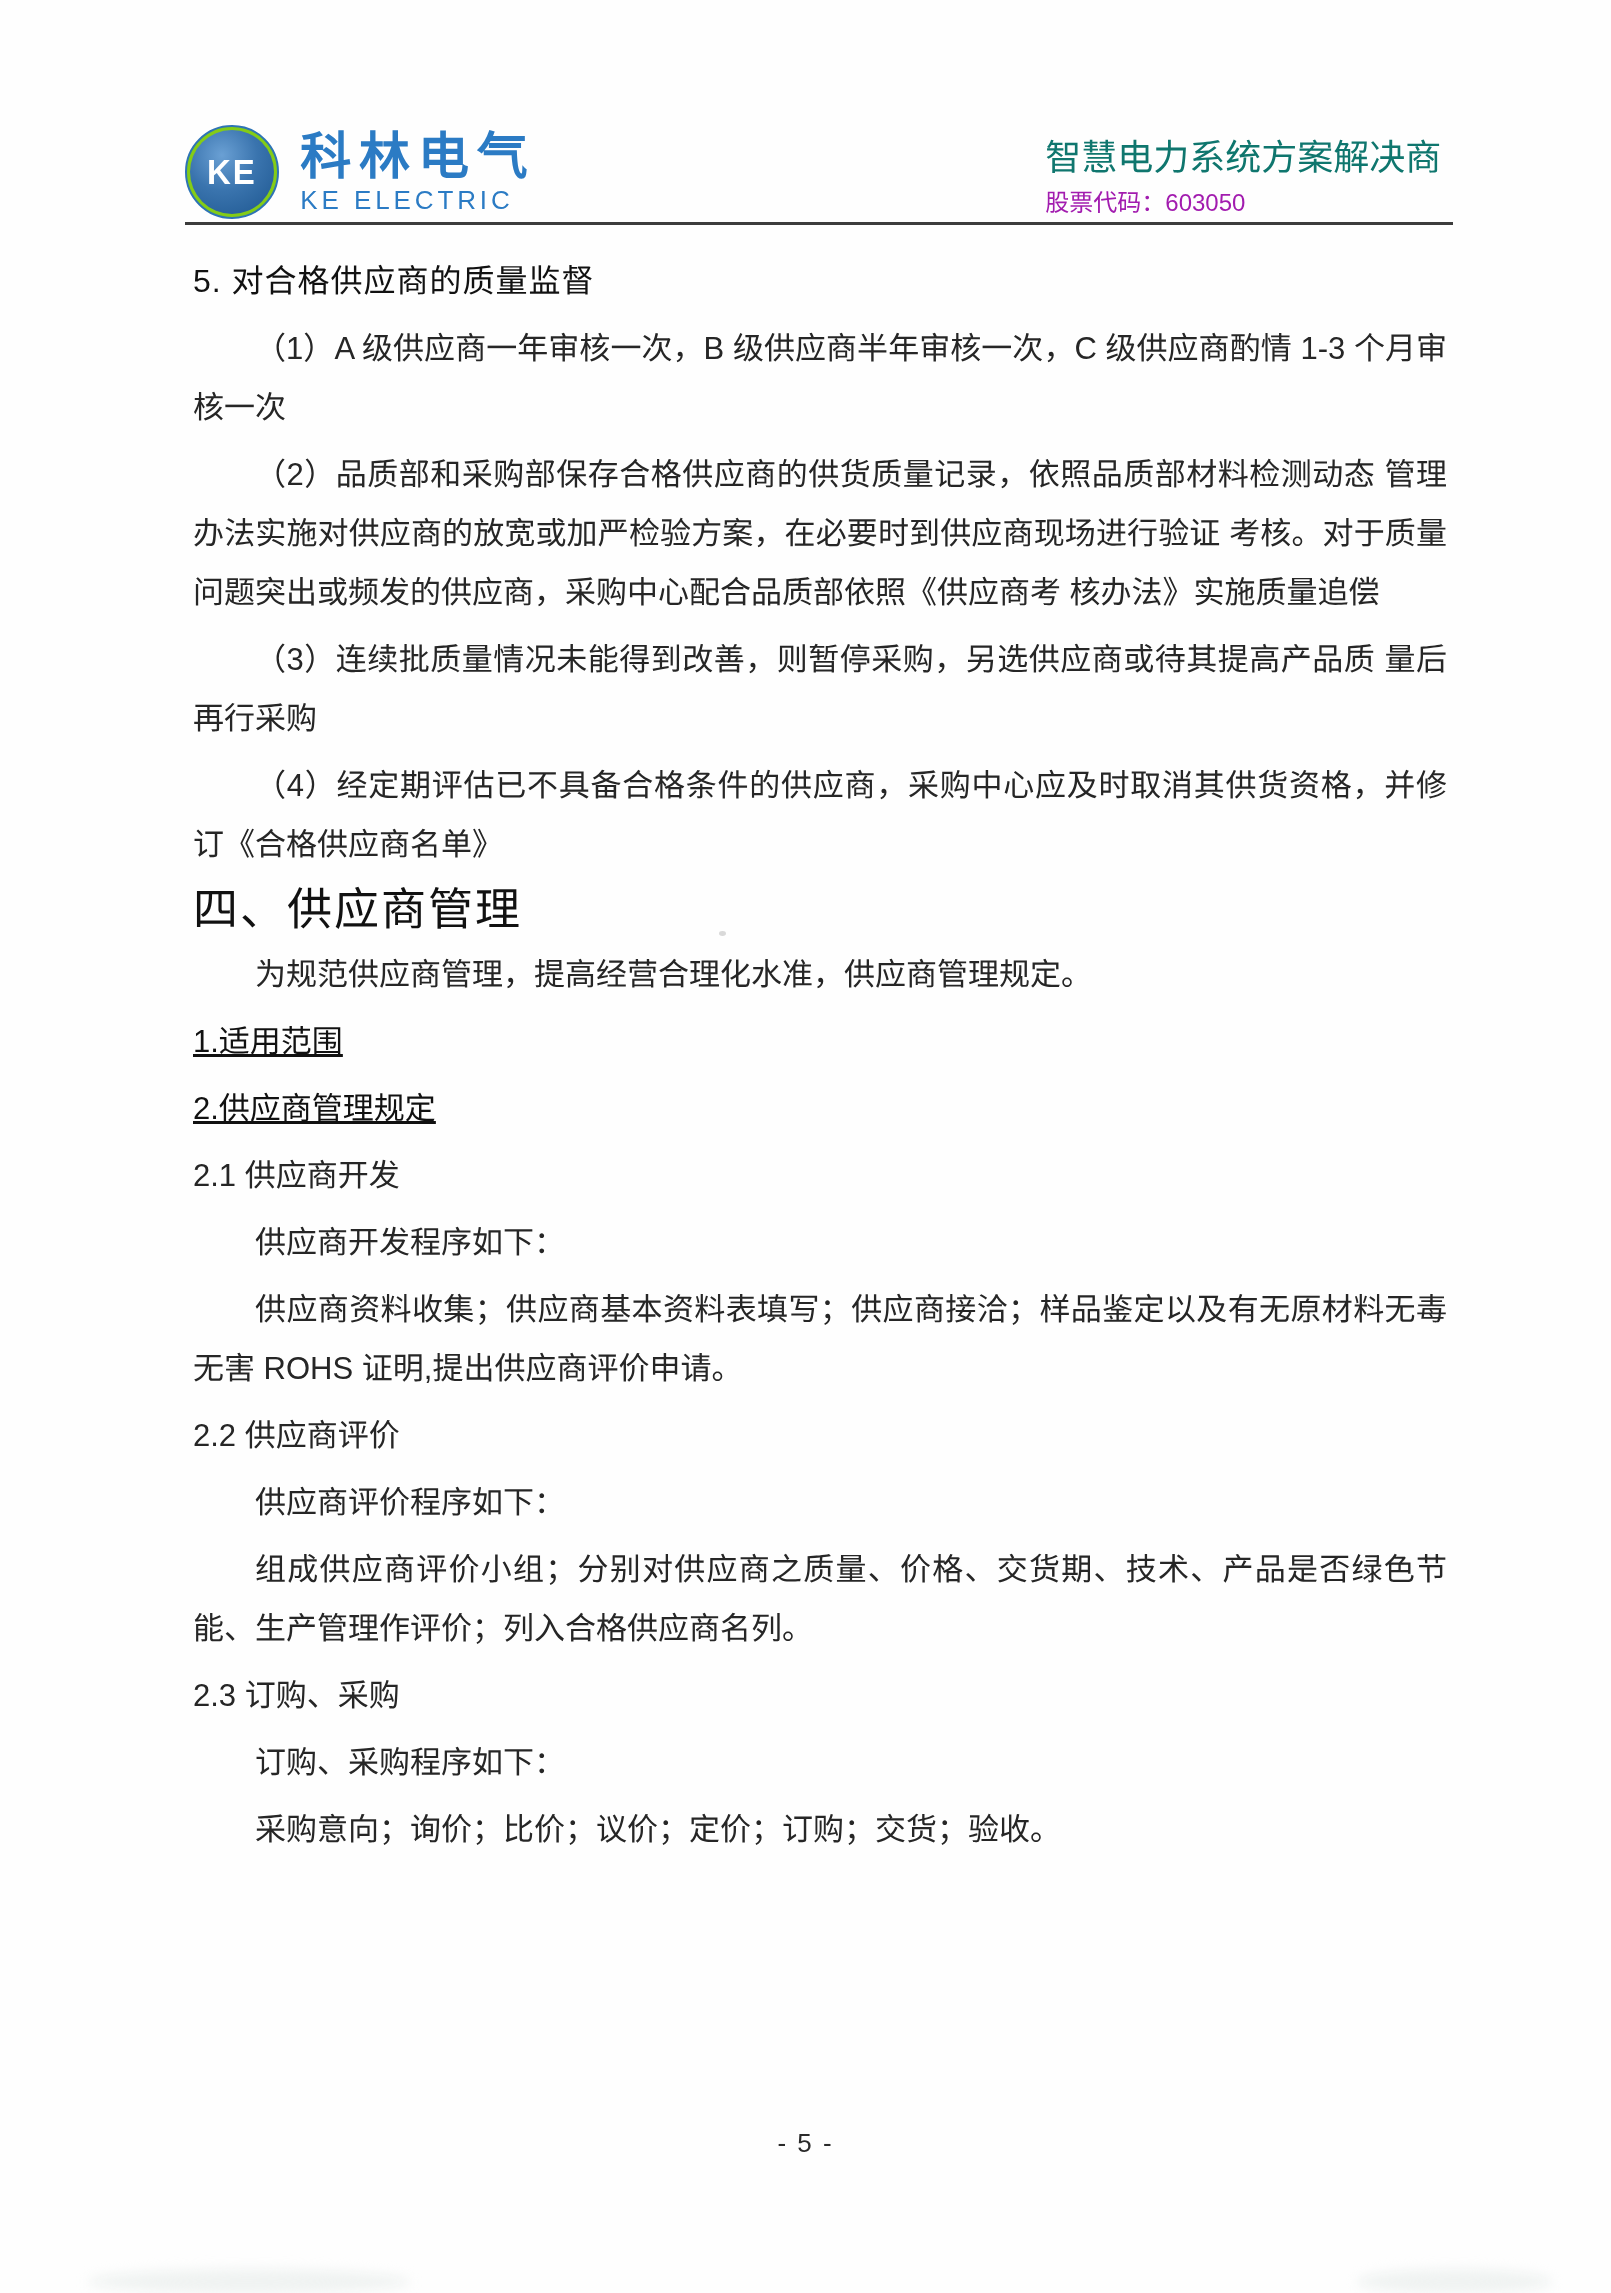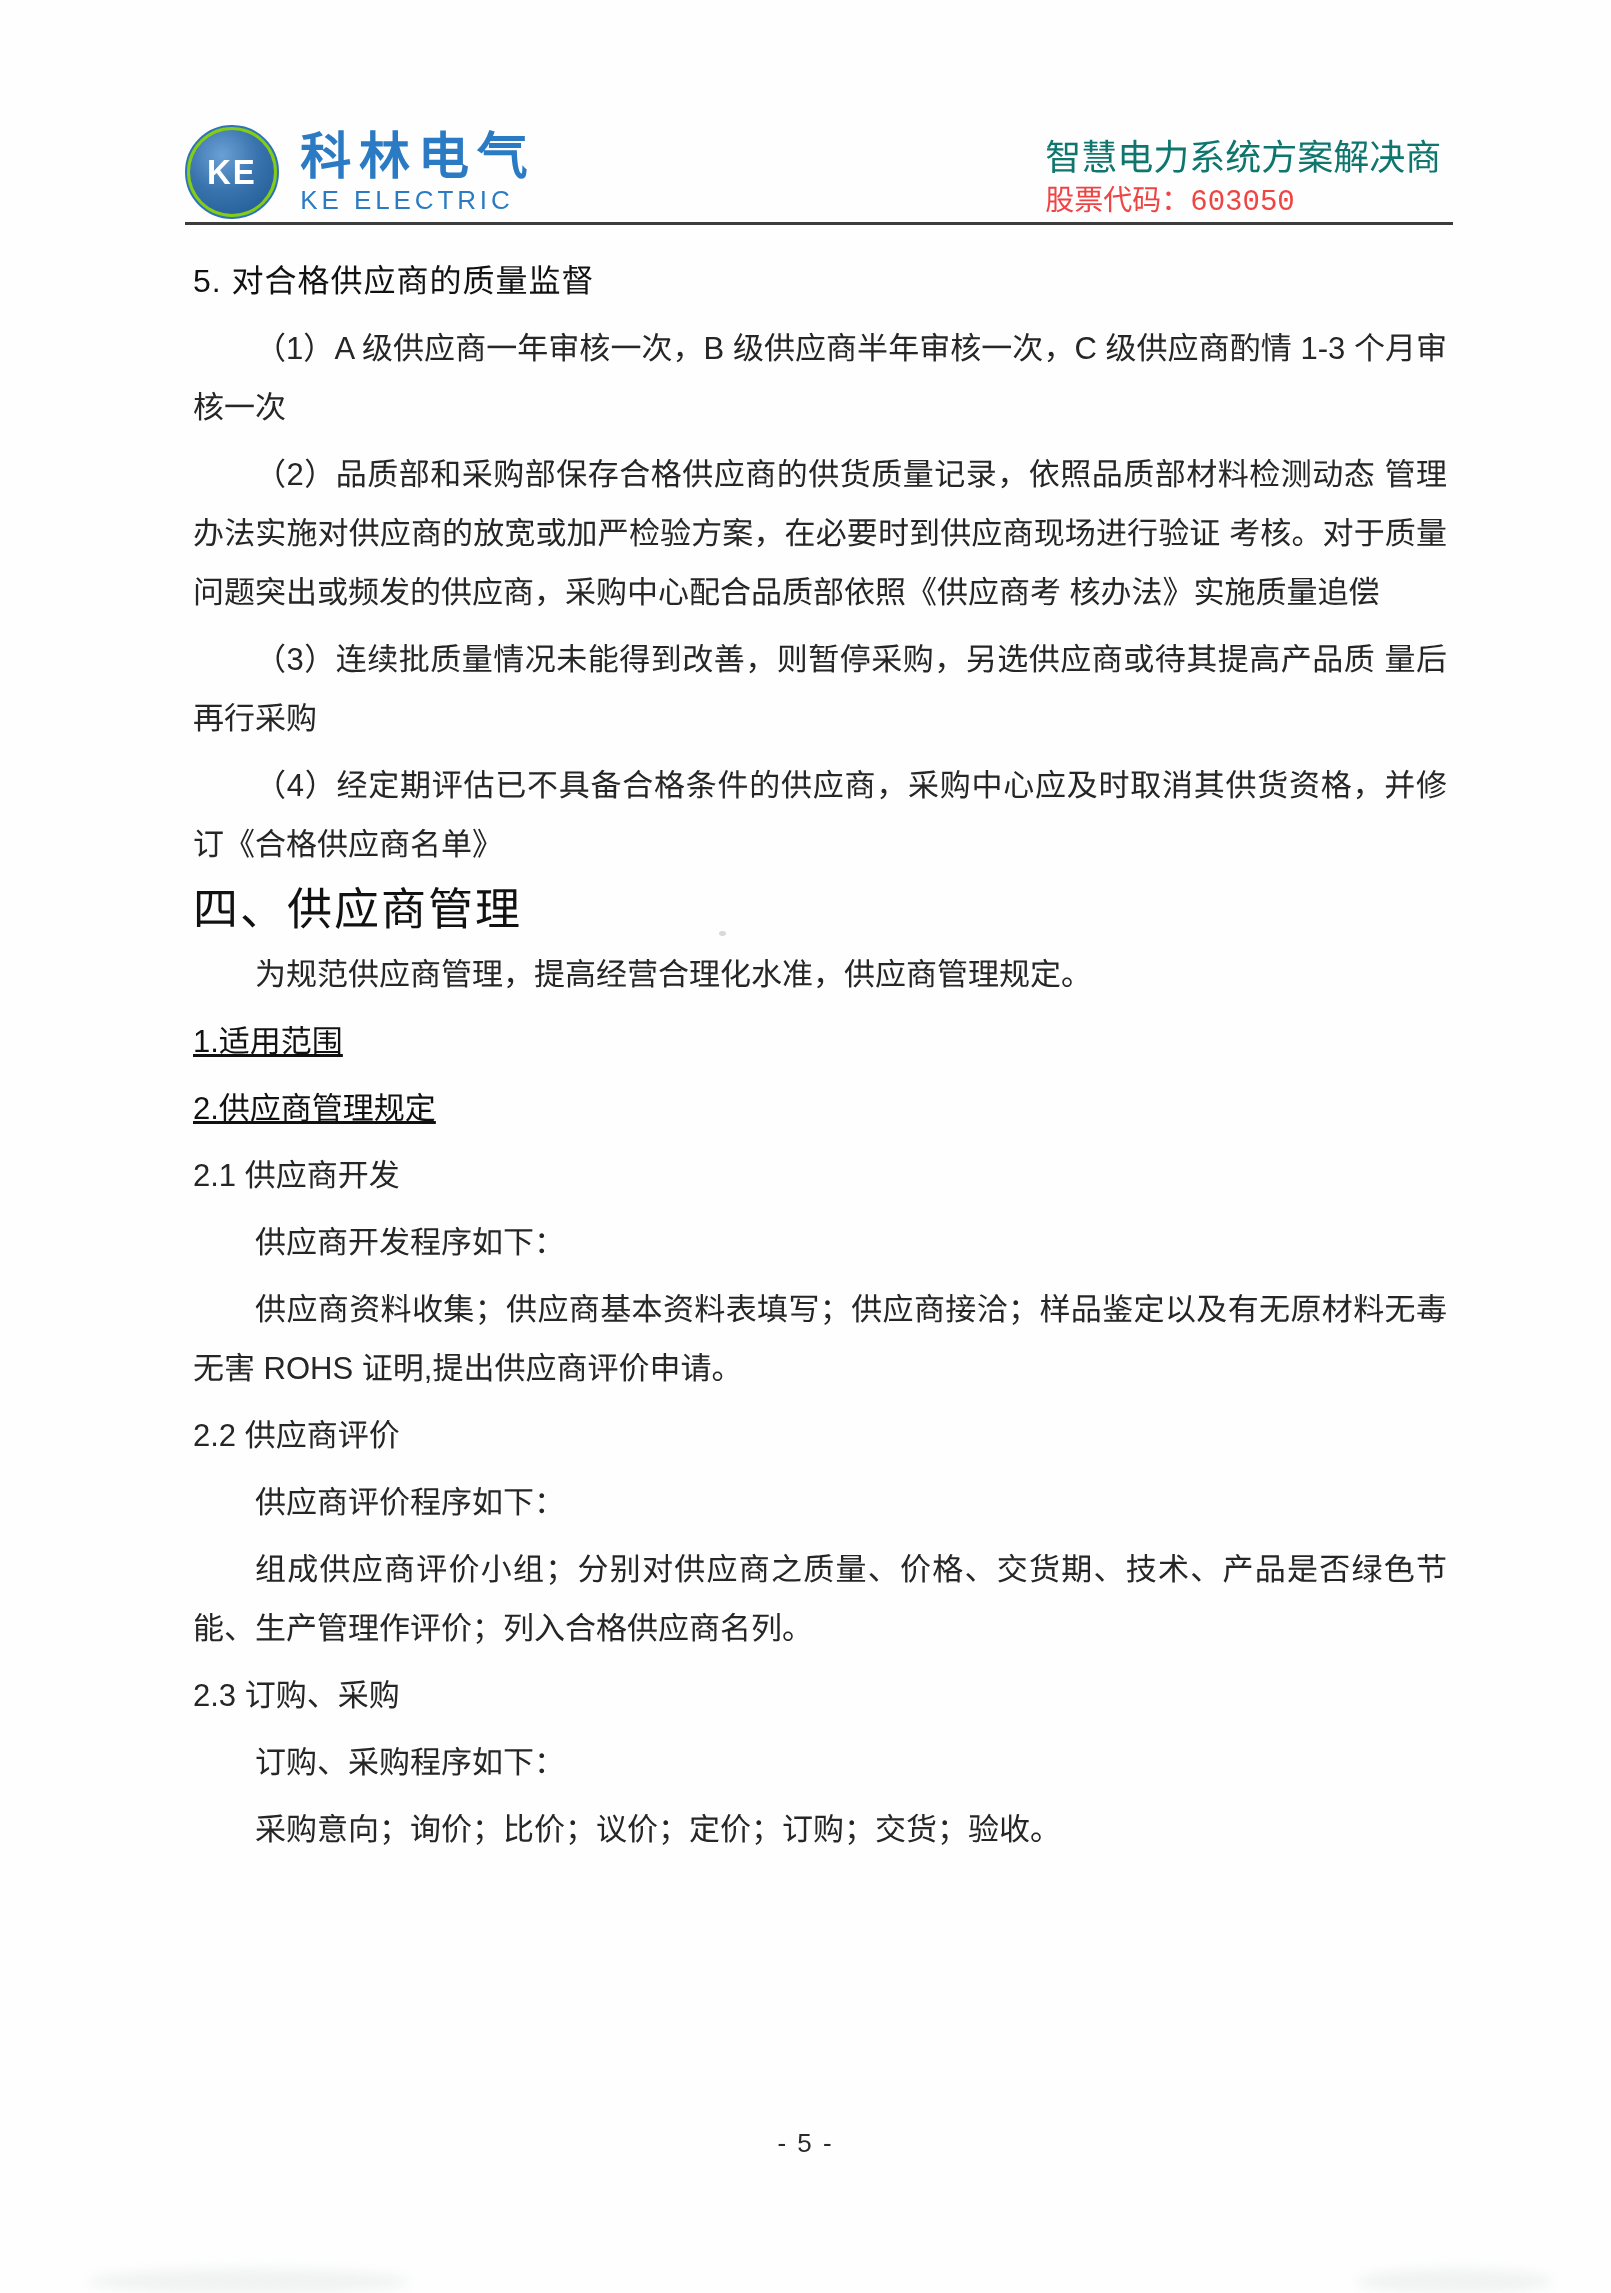--- a/index.html
+++ b/index.html
@@ -43,21 +43,21 @@
   }
   .brand-names { margin-left:21.5px; }
   .brand-cn {
     color:#2b7bc4; font-size:51px; font-weight:700; letter-spacing:7.8px; line-height:55px;
   }
   .brand-en {
     color:#2b7bc4; font-size:26px; font-weight:500; letter-spacing:3.9px; line-height:29px; margin-top:2px;
   }
   .tagline { text-align:left; margin-right:13.7px; padding-bottom:2px; }
   .slogan { color:#0f766e; font-size:36px; font-weight:500; line-height:45px; }
-  .stock  { color:#ef4444; font-size:29px; line-height:29px; margin-top:7.8px;font-family:Liberation Mono, monospace; }
+  .stock  { color:#a21caf; font-size:24px; line-height:29px; margin-top:7.8px; }
 
   .rule {
     position:absolute;
     left:185px; right:158px; top:222px;
     height:2.9px;
     background:#3c3c3c;
   }
 
   
   .content {

